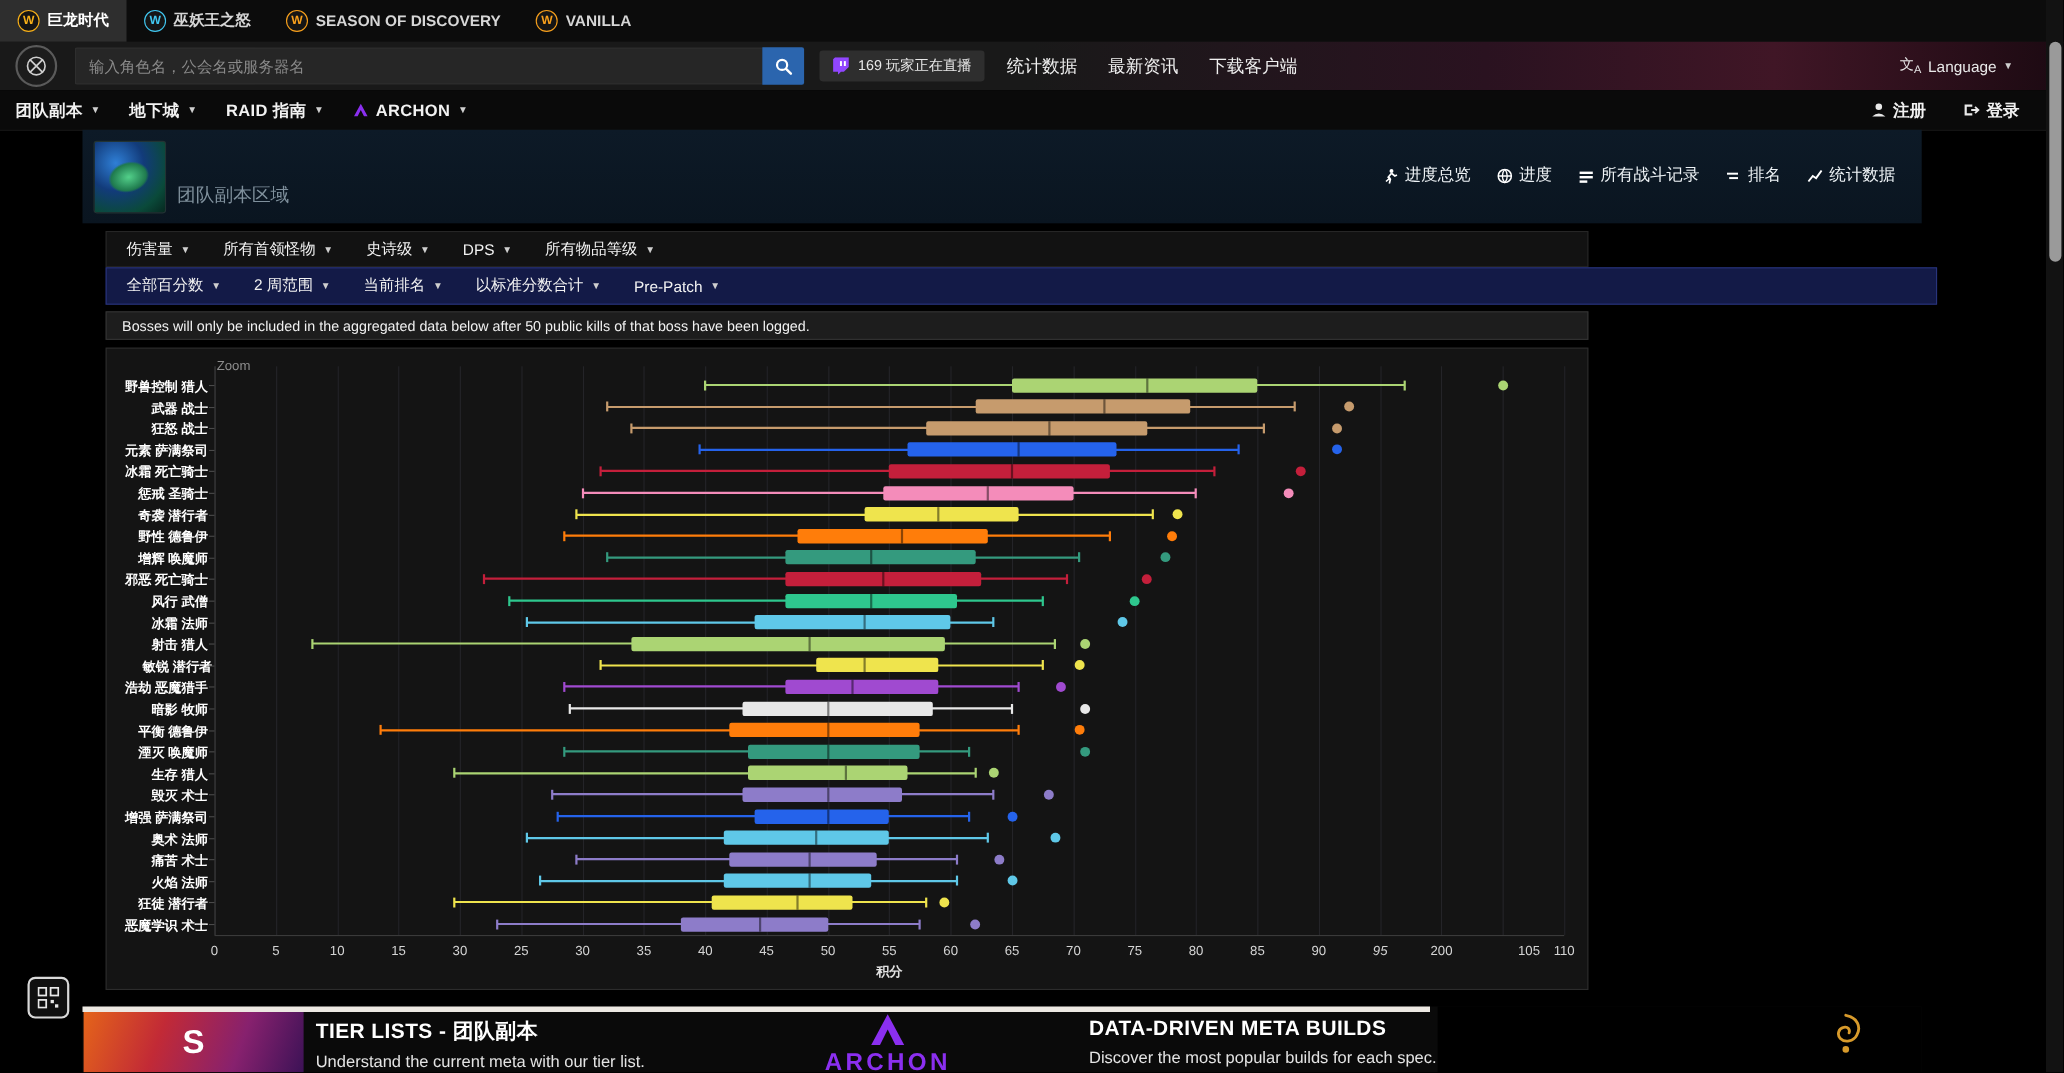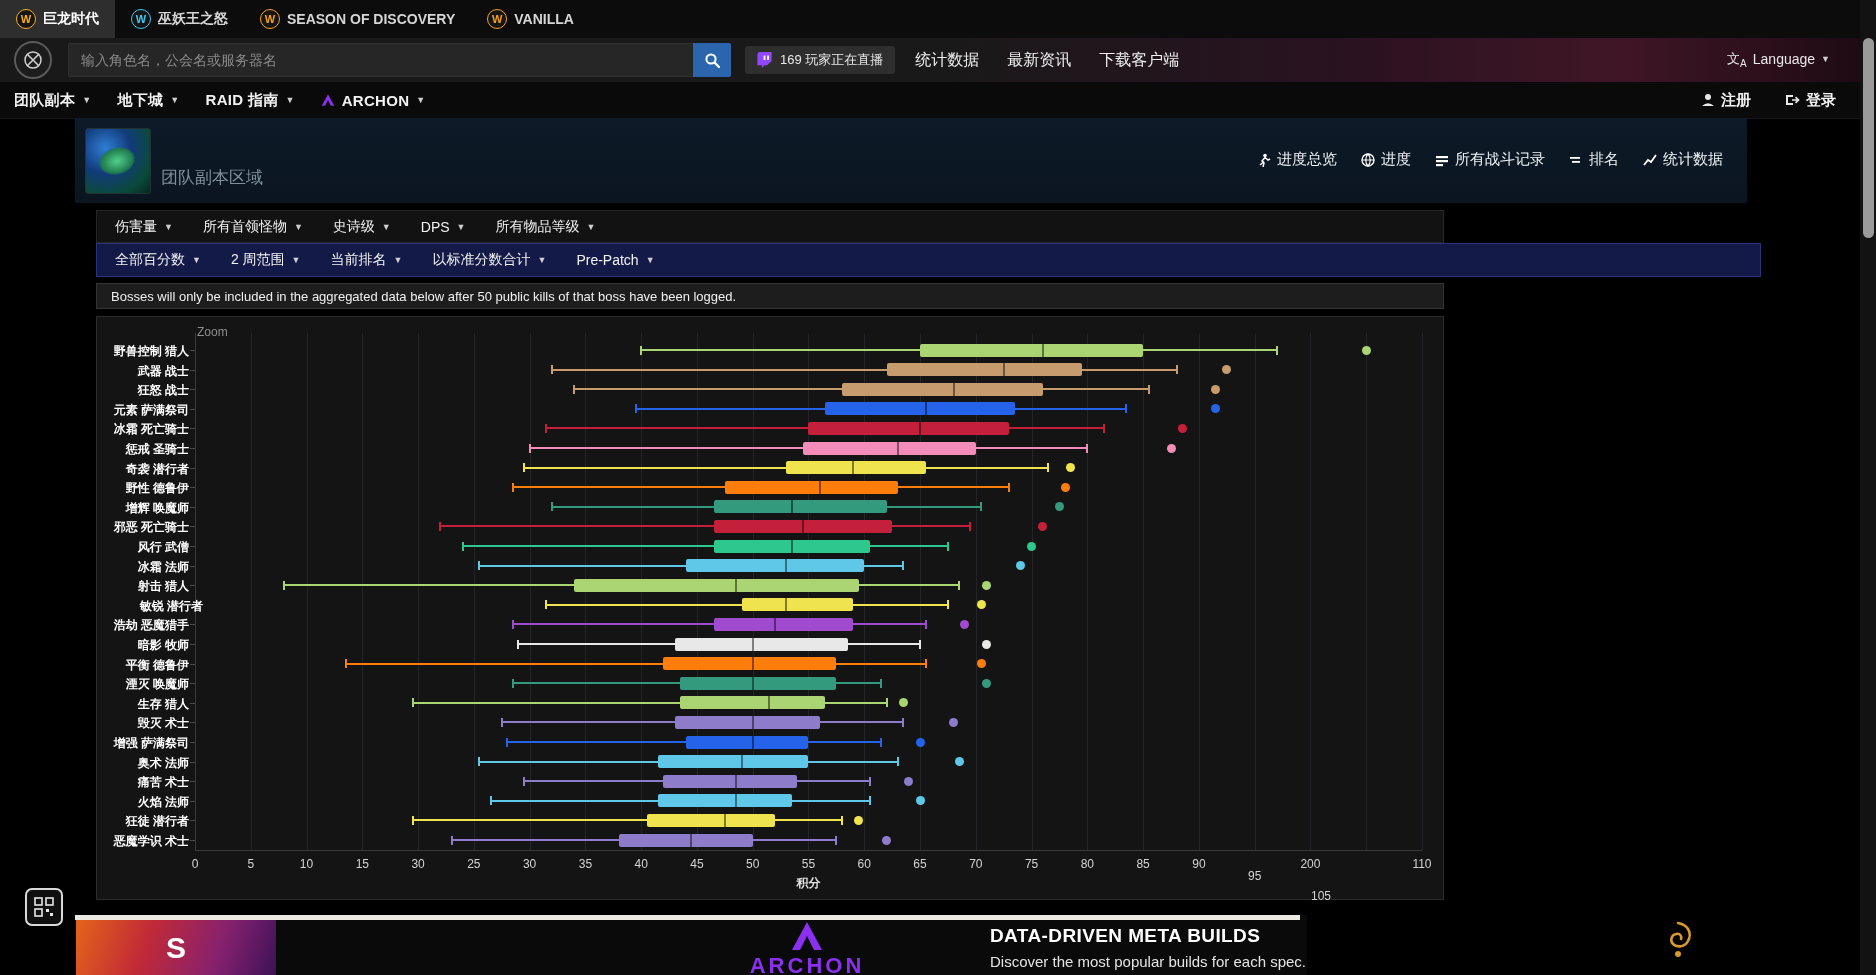--- a/index.html
+++ b/index.html
@@ -348,25 +348,25 @@
       <div class="xtick" style="left: 878.815px; top: 540px;">70</div>
       <div class="gridline" style="left: 934.587px; height: 517px;"></div>
       <div class="xtick" style="left: 934.587px; top: 540px;">75</div>
       <div class="gridline" style="left: 990.36px; height: 517px;"></div>
       <div class="xtick" style="left: 990.36px; top: 540px;">80</div>
       <div class="gridline" style="left: 1046.13px; height: 517px;"></div>
       <div class="xtick" style="left: 1046.13px; top: 540px;">85</div>
       <div class="gridline" style="left: 1101.9px; height: 517px;"></div>
       <div class="xtick" style="left: 1101.9px; top: 540px;">90</div>
       <div class="gridline" style="left: 1157.68px; height: 517px;"></div>
-      <div class="xtick" style="left: 1157.68px; top: 552px;">95</div>
+      <div class="xtick" style="left: 1157.68px; top: 540px; font-style: italic;">95</div>
       <div class="gridline" style="left: 1213.45px; height: 517px;"></div>
       <div class="xtick" style="left: 1213.45px; top: 540px;">200</div>
       <div class="gridline" style="left: 1269.22px; height: 517px;"></div>
-      <div class="xtick" style="left: 1224px; top: 540px; margin-top: 32px;">105</div>
+      <div class="xtick" style="left: 1293px; top: 540px;">105</div>
       <div class="gridline" style="left: 1324.99px; height: 517px;"></div>
       <div class="xtick" style="left: 1324.99px; top: 540px;">110</div>
       <div class="xaxisline" style="left: 98px; top: 533px; width: 1226.99px;"></div>
       <div class="yaxisline" style="left: 98px; top: 16px; height: 517px;"></div>
       <div class="xlabel" style="left: 711.497px; top: 558px;">积分</div>
       <div class="spec-label" style="left: 2px; top: 26px;">野兽控制 猎人</div>
       <div class="row-tick" style="left: 93px; top: 33px;"></div>
       <div class="whisker" style="left: 544.18px; width: 635.806px; top: 32px; background: rgb(171, 212, 115);"></div>
       <div class="cap" style="left: 543.18px; top: 28.5px; background: rgb(171, 212, 115);"></div>
       <div class="cap" style="left: 1178.99px; top: 28.5px; background: rgb(171, 212, 115);"></div>
@@ -462,21 +462,21 @@
       <div class="median" style="left: 688.188px; top: 242.1px;"></div>
       <div class="dot" style="left: 918.933px; top: 244.1px; background: rgb(95, 200, 232);"></div>
       <div class="spec-label" style="left: 2px; top: 261.2px;">射击 猎人</div>
       <div class="row-tick" style="left: 93px; top: 268.2px;"></div>
       <div class="whisker" style="left: 187.236px; width: 674.847px; top: 267.2px; background: rgb(171, 212, 115);"></div>
       <div class="cap" style="left: 186.236px; top: 263.7px; background: rgb(171, 212, 115);"></div>
       <div class="cap" style="left: 861.083px; top: 263.7px; background: rgb(171, 212, 115);"></div>
       <div class="bp-box" style="left: 477.253px; width: 284.44px; top: 261.7px; background: rgb(171, 212, 115);"></div>
       <div class="median" style="left: 637.993px; top: 261.7px;"></div>
       <div class="dot" style="left: 885.47px; top: 263.7px; background: rgb(171, 212, 115);"></div>
-      <div class="spec-label" style="left: 16px; top: 280.8px;">敏锐 潜行者</div>
+      <div class="spec-label" style="left: 6px; top: 280.8px;">敏锐 潜行者</div>
       <div class="row-tick" style="left: 93px; top: 287.8px;"></div>
       <div class="whisker" style="left: 449.367px; width: 401.562px; top: 286.8px; background: rgb(239, 228, 77);"></div>
       <div class="cap" style="left: 448.367px; top: 283.3px; background: rgb(239, 228, 77);"></div>
       <div class="cap" style="left: 849.929px; top: 283.3px; background: rgb(239, 228, 77);"></div>
       <div class="bp-box" style="left: 644.571px; width: 111.545px; top: 281.3px; background: rgb(239, 228, 77);"></div>
       <div class="median" style="left: 688.188px; top: 281.3px;"></div>
       <div class="dot" style="left: 879.892px; top: 283.3px; background: rgb(239, 228, 77);"></div>
       <div class="spec-label" style="left: 2px; top: 300.4px;">浩劫 恶魔猎手</div>
       <div class="row-tick" style="left: 93px; top: 307.4px;"></div>
       <div class="whisker" style="left: 415.903px; width: 412.716px; top: 306.4px; background: rgb(160, 74, 208);"></div>
@@ -583,20 +583,24 @@
       <rect x="12" y="12" width="3" height="3" fill="#e8e8e8"></rect>
       <rect x="16" y="16" width="3" height="3" fill="#e8e8e8"></rect>
     </svg>
   </div>
 
   <div class="banner">
     <div class="sliver"></div>
     <div class="ad-img">
       <span>S</span>
     </div>
+    <div class="tier">
+      <div class="t1">TIER LISTS - 团队副本</div>
+      <div class="t2">Understand the current meta with our tier list.</div>
+    </div>
     <div class="alogo">
       <svg width="34" height="30" viewBox="0 0 34 30" style="margin:0 auto;">
         <path d="M17 1 L32 29 L24 29 L17 15 L10 29 L2 29 Z" fill="#8b2ff0"></path>
       </svg>
       <div class="aword">ARCHON</div>
     </div>
     <div class="meta">
       <div class="t1">DATA-DRIVEN META BUILDS</div>
       <div class="t2">Discover the most popular builds for each spec.</div>
     </div>

